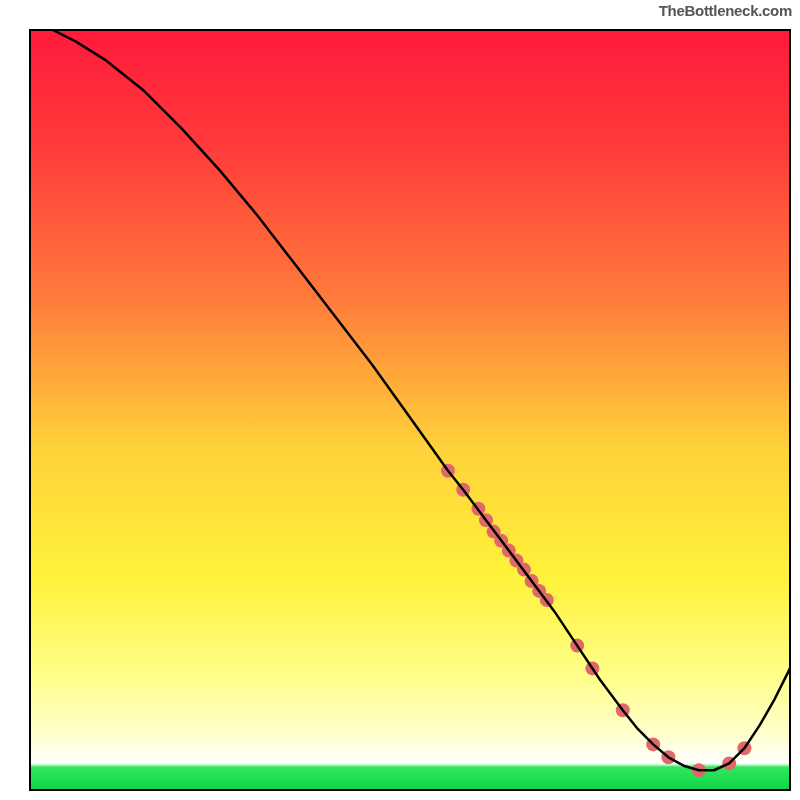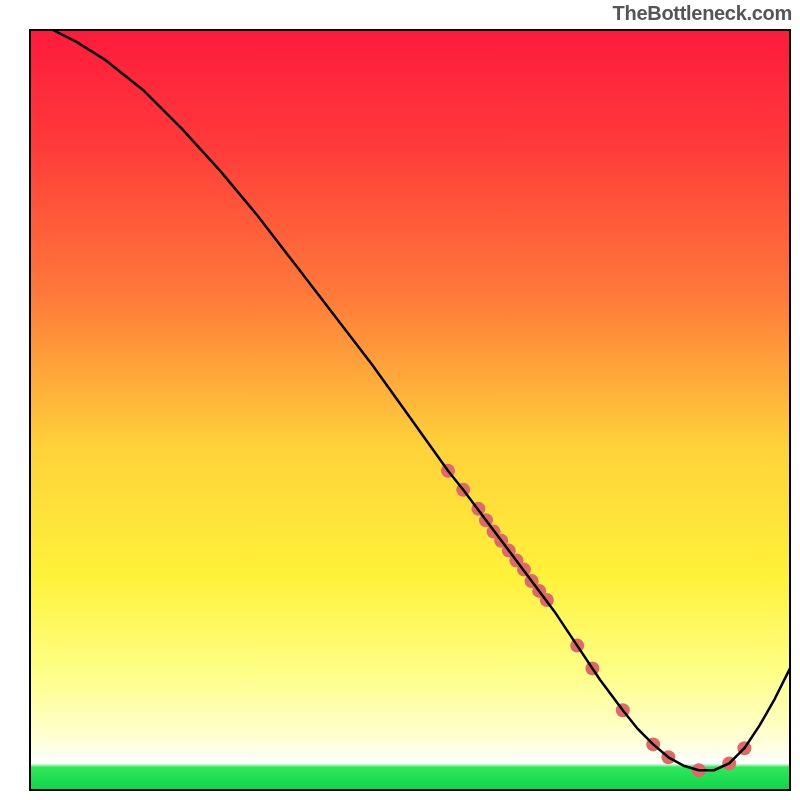--- a/index.html
+++ b/index.html
@@ -12,21 +12,21 @@
   }
   .chart-container {
     position: relative;
     width: 800px;
     height: 800px;
   }
   .watermark {
     position: absolute;
     top: 2px;
     right: 8px;
-    font-size: 20px;
+    font-size: 15px;
     font-weight: bold;
     color: #555;
     z-index: 10;
     letter-spacing: -0.3px;
   }
   svg {
     display: block;
   }
 </style>
 </head>

